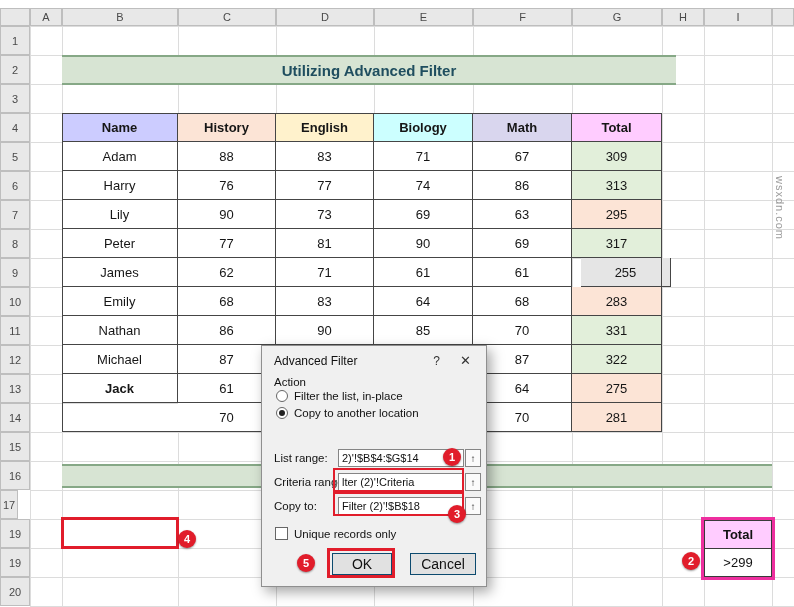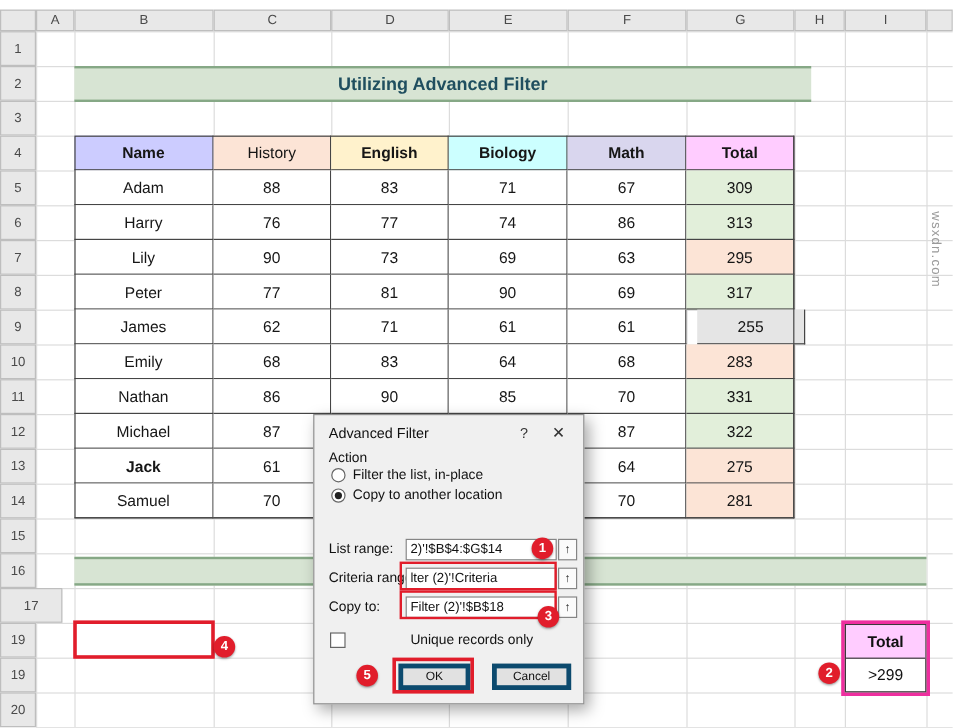--- a/index.html
+++ b/index.html
@@ -69,23 +69,23 @@
   .fld { left:76px; width:126px; height:18px; box-sizing:border-box; background:#fff; border:1px solid #858585;
          font-size:11px; line-height:16px; padding:0 3px; white-space:nowrap; overflow:hidden; }
   #fld-list { top:103px; } #fld-crit { top:127px; } #fld-copy { top:151px; }
   .pick { left:203px; width:16px; height:18px; box-sizing:border-box; background:#FBFBFB; border:1px solid #858585;
           display:flex; align-items:center; justify-content:center; font-size:10px; color:#222; }
   #pick-list { top:103px; } #pick-crit { top:127px; } #pick-copy { top:151px; }
   .pick-ic { position:static !important; }
   #chk-row { left:13px; top:181px; display:flex; align-items:center; gap:6px; white-space:nowrap; }
   .chk { position:static !important; width:13px; height:13px; border:1px solid #666; background:#fff;
          box-sizing:border-box; flex:0 0 auto; display:inline-block; }
-  .chk-label { position:static !important;margin-left:48px; }
-  .dlg-btn { position:absolute; box-sizing:border-box; background:#E1E1E1; border:4px solid #0c4a6e;
-             font-size:10px; font-family:inherit; color:#111; display:flex; align-items:center; justify-content:center; }
+  .chk-label { position:static !important; }
+  .dlg-btn { position:absolute; box-sizing:border-box; background:#E1E1E1; border:1px solid #0c4a6e;
+             font-size:14px; font-family:inherit; color:#111; display:flex; align-items:center; justify-content:center; }
   #btn-ok { left:70px; top:207px; width:60px; height:22px; }
   #btn-cancel { left:148px; top:207px; width:66px; height:22px;text-align:right; }
 </style>
 </head>
 <body>
 
 <div id="screen">
 
   <div id="banner-title">Utilizing Advanced Filter</div>
   <div id="banner-results"></div>
@@ -170,21 +170,21 @@
     <div class="hdrcell" style="left: 0px; top: 200px; width: 30px; height: 29px;">7</div>
     <div class="hdrcell" style="left: 0px; top: 229px; width: 30px; height: 29px;">8</div>
     <div class="hdrcell" style="left: 0px; top: 258px; width: 30px; height: 29px;">9</div>
     <div class="hdrcell" style="left: 0px; top: 287px; width: 30px; height: 29px;">10</div>
     <div class="hdrcell" style="left: 0px; top: 316px; width: 30px; height: 29px;">11</div>
     <div class="hdrcell" style="left: 0px; top: 345px; width: 30px; height: 29px;">12</div>
     <div class="hdrcell" style="left: 0px; top: 374px; width: 30px; height: 29px;">13</div>
     <div class="hdrcell" style="left: 0px; top: 403px; width: 30px; height: 29px;">14</div>
     <div class="hdrcell" style="left: 0px; top: 432px; width: 30px; height: 29px;">15</div>
     <div class="hdrcell" style="left: 0px; top: 461px; width: 30px; height: 29px;">16</div>
-    <div class="hdrcell" style="left: 0px; top: 490px; width: 52px; height: 29px;">17</div>
+    <div class="hdrcell" style="left: 0px; top: 490px; width: 18px; height: 29px;">17</div>
     <div class="hdrcell" style="left: 0px; top: 519px; width: 30px; height: 29px;">19</div>
     <div class="hdrcell" style="left: 0px; top: 548px; width: 30px; height: 29px;">19</div>
     <div class="hdrcell" style="left: 0px; top: 577px; width: 30px; height: 29px;">20</div>
     <div class="gl" style="left: 30px; top: 26px; width: 1px; height: 580px;"></div>
     <div class="gl" style="left: 62px; top: 26px; width: 1px; height: 580px;"></div>
     <div class="gl" style="left: 178px; top: 26px; width: 1px; height: 580px;"></div>
     <div class="gl" style="left: 276px; top: 26px; width: 1px; height: 580px;"></div>
     <div class="gl" style="left: 374px; top: 26px; width: 1px; height: 580px;"></div>
     <div class="gl" style="left: 473px; top: 26px; width: 1px; height: 580px;"></div>
     <div class="gl" style="left: 572px; top: 26px; width: 1px; height: 580px;"></div>
@@ -206,21 +206,21 @@
     <div class="gl" style="left: 30px; top: 374px; width: 764px; height: 1px;"></div>
     <div class="gl" style="left: 30px; top: 403px; width: 764px; height: 1px;"></div>
     <div class="gl" style="left: 30px; top: 432px; width: 764px; height: 1px;"></div>
     <div class="gl" style="left: 30px; top: 461px; width: 764px; height: 1px;"></div>
     <div class="gl" style="left: 30px; top: 490px; width: 764px; height: 1px;"></div>
     <div class="gl" style="left: 30px; top: 519px; width: 764px; height: 1px;"></div>
     <div class="gl" style="left: 30px; top: 548px; width: 764px; height: 1px;"></div>
     <div class="gl" style="left: 30px; top: 577px; width: 764px; height: 1px;"></div>
     <div class="gl" style="left: 30px; top: 606px; width: 764px; height: 1px;"></div>
     <div class="tcell" style="left: 62px; top: 113px; width: 116px; height: 29px; background: rgb(204, 204, 255); font-weight: 700;">Name</div>
-    <div class="tcell" style="left: 178px; top: 113px; width: 98px; height: 29px; background: rgb(252, 228, 214); font-weight: 400;">History</div>
+    <div class="tcell" style="left: 178px; top: 113px; width: 98px; height: 29px; background: rgb(252, 228, 214); font-weight: 700;">History</div>
     <div class="tcell" style="left: 276px; top: 113px; width: 98px; height: 29px; background: rgb(255, 242, 204); font-weight: 700;">English</div>
     <div class="tcell" style="left: 374px; top: 113px; width: 99px; height: 29px; background: rgb(204, 255, 255); font-weight: 700;">Biology</div>
     <div class="tcell" style="left: 473px; top: 113px; width: 99px; height: 29px; background: rgb(217, 214, 238); font-weight: 700;">Math</div>
     <div class="tcell" style="left: 572px; top: 113px; width: 90px; height: 29px; background: rgb(255, 204, 255); font-weight: 700;">Total</div>
     <div class="tcell" style="left: 62px; top: 142px; width: 116px; height: 29px; background: rgb(255, 255, 255);">Adam</div>
     <div class="tcell" style="left: 178px; top: 142px; width: 98px; height: 29px; background: rgb(255, 255, 255);">88</div>
     <div class="tcell" style="left: 276px; top: 142px; width: 98px; height: 29px; background: rgb(255, 255, 255);">83</div>
     <div class="tcell" style="left: 374px; top: 142px; width: 99px; height: 29px; background: rgb(255, 255, 255);">71</div>
     <div class="tcell" style="left: 473px; top: 142px; width: 99px; height: 29px; background: rgb(255, 255, 255);">67</div>
     <div class="tcell" style="left: 572px; top: 142px; width: 90px; height: 29px; background: rgb(226, 239, 218);">309</div>
@@ -265,21 +265,20 @@
     <div class="tcell" style="left: 276px; top: 345px; width: 98px; height: 29px; background: rgb(255, 255, 255);"></div>
     <div class="tcell" style="left: 374px; top: 345px; width: 99px; height: 29px; background: rgb(255, 255, 255);"></div>
     <div class="tcell" style="left: 473px; top: 345px; width: 99px; height: 29px; background: rgb(255, 255, 255);">87</div>
     <div class="tcell" style="left: 572px; top: 345px; width: 90px; height: 29px; background: rgb(226, 239, 218);">322</div>
     <div class="tcell" style="left: 62px; top: 374px; width: 116px; height: 29px; background: rgb(255, 255, 255); font-weight: bold;">Jack</div>
     <div class="tcell" style="left: 178px; top: 374px; width: 98px; height: 29px; background: rgb(255, 255, 255);">61</div>
     <div class="tcell" style="left: 276px; top: 374px; width: 98px; height: 29px; background: rgb(255, 255, 255);"></div>
     <div class="tcell" style="left: 374px; top: 374px; width: 99px; height: 29px; background: rgb(255, 255, 255);"></div>
     <div class="tcell" style="left: 473px; top: 374px; width: 99px; height: 29px; background: rgb(255, 255, 255);">64</div>
     <div class="tcell" style="left: 572px; top: 374px; width: 90px; height: 29px; background: rgb(252, 228, 214);">275</div>
-    <div class="tcell" style="left: 62px; top: 403px; width: 116px; height: 29px; background: rgb(255, 255, 255);">Samuel</div>
     <div class="tcell" style="left: 178px; top: 403px; width: 98px; height: 29px; background: rgb(255, 255, 255);">70</div>
     <div class="tcell" style="left: 276px; top: 403px; width: 98px; height: 29px; background: rgb(255, 255, 255);"></div>
     <div class="tcell" style="left: 374px; top: 403px; width: 99px; height: 29px; background: rgb(255, 255, 255);"></div>
     <div class="tcell" style="left: 473px; top: 403px; width: 99px; height: 29px; background: rgb(255, 255, 255);">70</div>
     <div class="tcell" style="left: 572px; top: 403px; width: 90px; height: 29px; background: rgb(252, 228, 214);">281</div>
     <div class="toutline" style="left: 62px; top: 113px; width: 600px; height: 319px;"></div>
     <div class="circ" style="left: 443px; top: 448px;">1</div>
     <div class="circ" style="left: 682px; top: 552px;">2</div>
     <div class="circ" style="left: 448px; top: 505px;">3</div>
     <div class="circ" style="left: 178px; top: 530px;">4</div>

